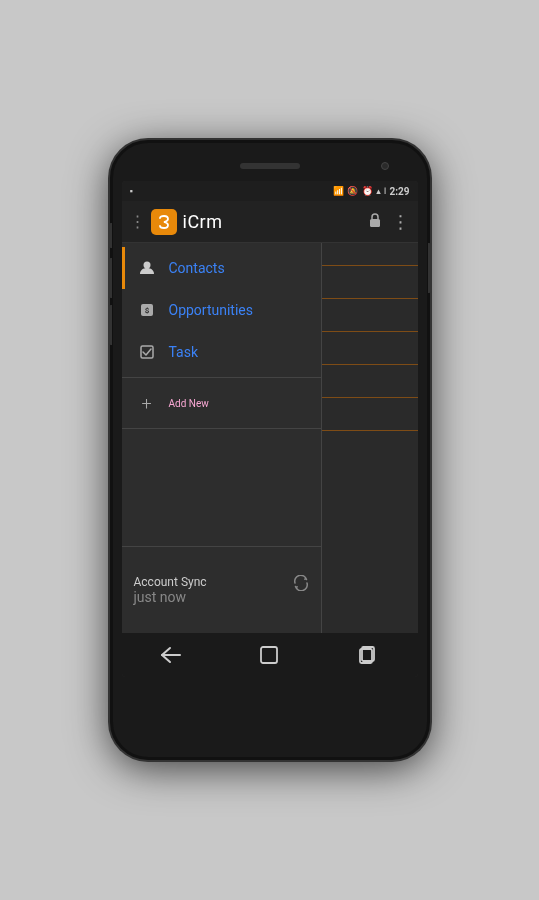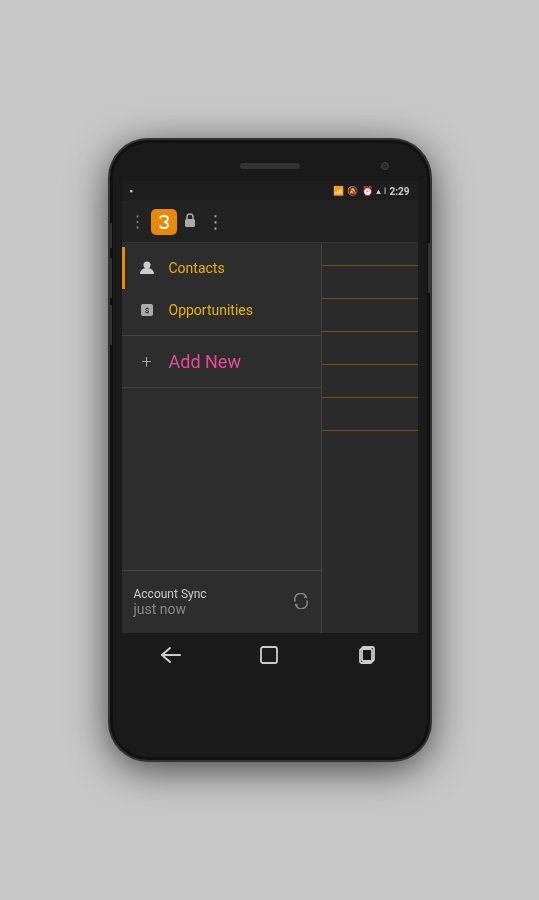--- a/index.html
+++ b/index.html
@@ -192,21 +192,21 @@
       margin-right: 12px;
       color: #aaa;
       font-size: 14px;
       display: flex;
       align-items: center;
       justify-content: center;
       flex-shrink: 0;
     }
 
     .drawer-item-label {
-      color: #eab308;
+      color: #3b82f6;
       font-size: 14px;
       font-weight: 400;
     }
 
     .drawer-divider {
       height: 1px;
       background: #444;
       margin: 4px 0;
     }
 
@@ -221,29 +221,29 @@
       width: 20px;
       height: 20px;
       margin-right: 12px;
       color: #aaa;
       font-size: 18px;
       display: flex;
       align-items: center;
       justify-content: center;
     }
     .drawer-add-label {
-      color: #ec4899;
-      font-size: 18px;
+      color: #f9a8d4;
+      font-size: 10px;
     }
 
     .drawer-bottom {
-      padding: 16px 12px;
+      padding: 28px 12px;
       border-top: 1px solid #444;
       display: flex;
-      align-items: center;
+      align-items: flex-start;
       justify-content: space-between;
     }
     .drawer-bottom-text {
       display: flex;
       flex-direction: column;
     }
     .drawer-sync-label {
       color: #ccc;
       font-size: 12px;
     }
@@ -361,20 +361,21 @@
 
     <div class="app-bar">
       <span class="app-bar-dots">⋮</span>
       <div class="app-logo">
 
         <svg width="18" height="18" viewBox="0 0 18 18">
           <rect x="1" y="1" width="16" height="16" rx="3" fill="#e8890a"></rect>
           <path d="M5 5 Q5 3 9 3 Q13 3 13 6 Q13 8 9 9 Q13 10 13 12 Q13 15 9 15 Q5 15 5 13" stroke="white" stroke-width="1.8" fill="none" stroke-linecap="round"></path>
         </svg>
       </div>
+      <span class="app-title">iCrm</span>
       <div class="app-bar-actions">
         <span class="action-icon">
           <svg width="14" height="16" viewBox="0 0 14 16" fill="#aaa">
             <rect x="2" y="7" width="10" height="8" rx="1.5" fill="#aaa"></rect>
             <path d="M4 7V5a3 3 0 0 1 6 0v2" stroke="#aaa" stroke-width="1.5" fill="none"></path>
           </svg>
         </span>
         <span class="action-icon" style="font-size:18px; color:#aaa;">⋮</span>
       </div>
     </div>
@@ -399,20 +400,29 @@
             <div class="drawer-item-icon">
               <svg width="16" height="16" viewBox="0 0 16 16" fill="#aaa">
                 <rect x="2" y="2" width="12" height="12" rx="2"></rect>
                 <text x="8" y="11" text-anchor="middle" font-size="8" fill="#2d2d2d" font-weight="bold">$</text>
               </svg>
             </div>
             <span class="drawer-item-label">Opportunities</span>
           </div>
 
 
+          <div class="drawer-item">
+            <div class="drawer-item-icon">
+              <svg width="16" height="16" viewBox="0 0 16 16" fill="#aaa">
+                <rect x="2" y="2" width="12" height="12" rx="1.5" fill="none" stroke="#aaa" stroke-width="1.5"></rect>
+                <polyline points="4,8 7,11 12,5" stroke="#aaa" stroke-width="1.5" fill="none" stroke-linecap="round" stroke-linejoin="round"></polyline>
+              </svg>
+            </div>
+            <span class="drawer-item-label">Task</span>
+          </div>
 
           <div class="drawer-divider"></div>
 
           <div class="drawer-add">
             <div class="drawer-add-icon" style="color:#aaa; font-size:18px; font-weight:300;">+</div>
             <span class="drawer-add-label">Add New</span>
           </div>
 
           <div class="drawer-divider"></div>
         </div>

